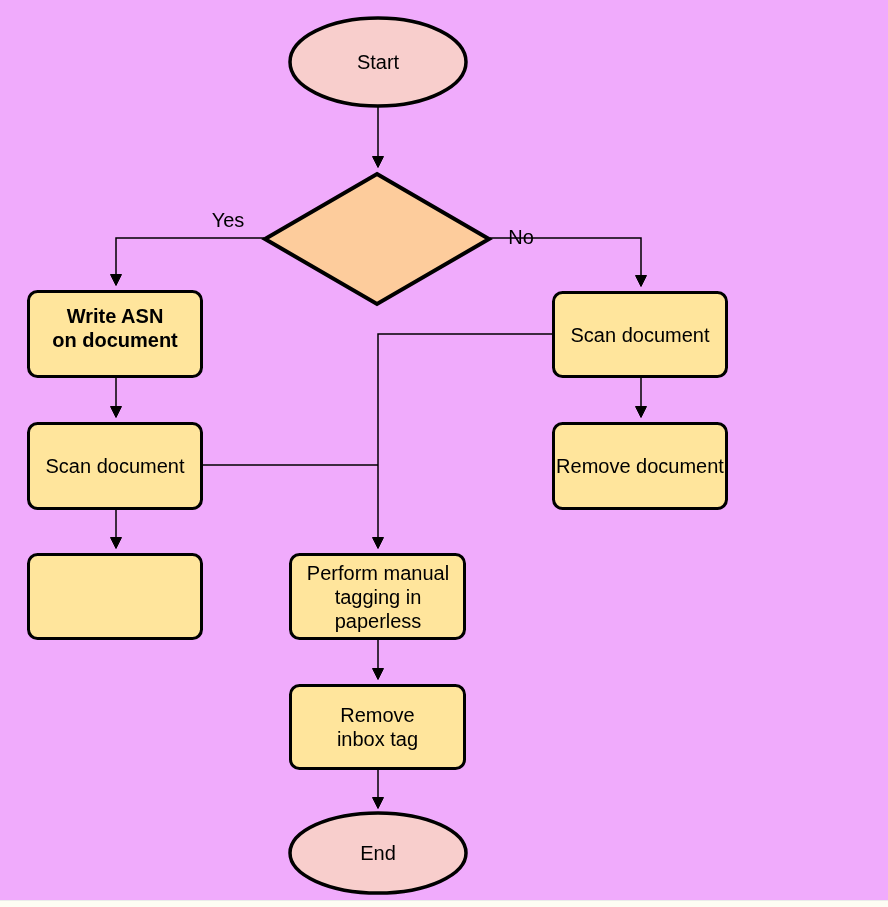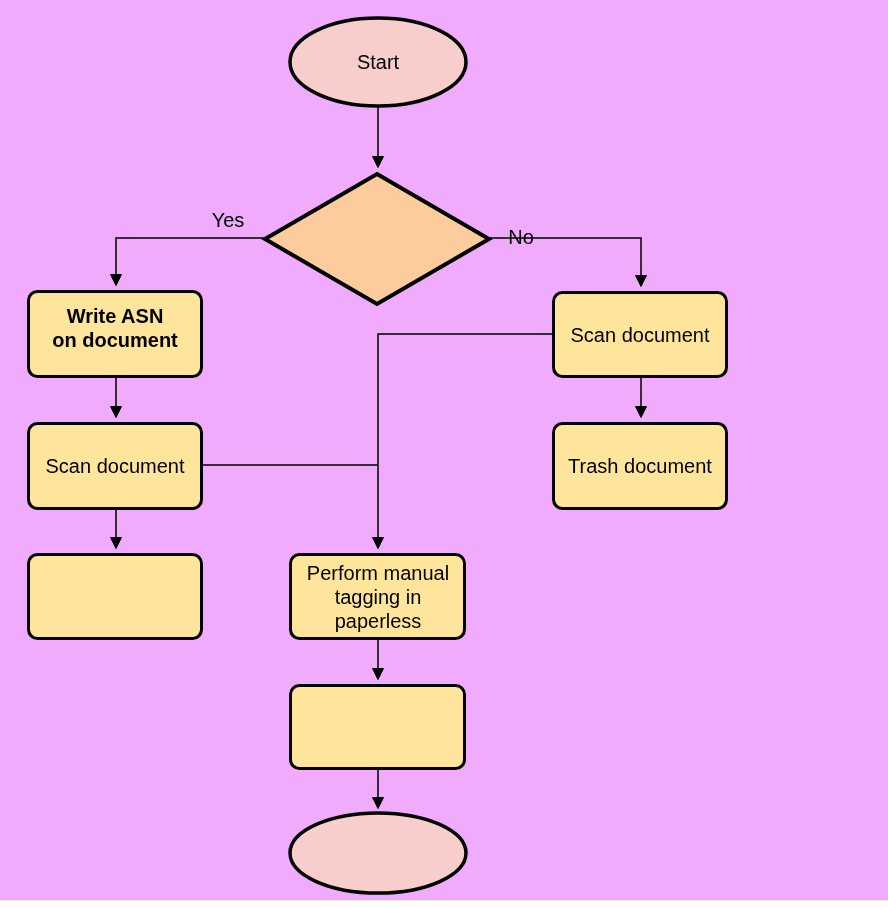--- a/index.html
+++ b/index.html
@@ -103,24 +103,27 @@
     <rect x="290.5" y="554.5" width="174" height="84" rx="9" stroke="#000000" stroke-width="3" fill="#ffe59c"></rect>
     <rect x="290.5" y="685.5" width="174" height="83" rx="9" stroke="#000000" stroke-width="3" fill="#ffe59c"></rect>
     <ellipse cx="378" cy="853" rx="88" ry="40" stroke="#000000" stroke-width="3.5" fill="#f8cecc"></ellipse>
   </svg>
 
   <div class="node-label" style="left:290px; top:18px; width:176px; height:88px;">Start</div>
   <div class="node-label" style="left:27px; top:290px; width:176px; height:76px;font-weight:bold;">Write ASN
 on document</div>
   <div class="node-label" style="left:27px; top:422px; width:176px; height:88px;">Scan document</div>
   <div class="node-label" style="left:552px; top:291px; width:176px; height:87px;">Scan document</div>
-  <div class="node-label" style="left:552px; top:422px; width:176px; height:88px;">Trash document</div>
+  <div class="node-label" style="left:552px; top:422px; width:176px; height:88px;">Remove document</div>
   <div class="node-label" style="left:289px; top:553px; width:178px; height:87px;">Perform manual
 tagging in
 paperless</div>
+  <div class="node-label" style="left:289px; top:684px; width:177px; height:86px;">Remove
+inbox tag</div>
+  <div class="node-label" style="left:290px; top:813px; width:176px; height:80px;">End</div>
 
   <div class="edge-label" style="left:203px; top:208px; width:50px; height:24px;">Yes</div>
   <div class="edge-label" style="left:496px; top:208px; width:50px; height:24px;margin-top:17px;">No</div>
 
 
   <div class="page-edge-line"></div>
   <div class="page-edge-below"></div>
 
 </div>
 

